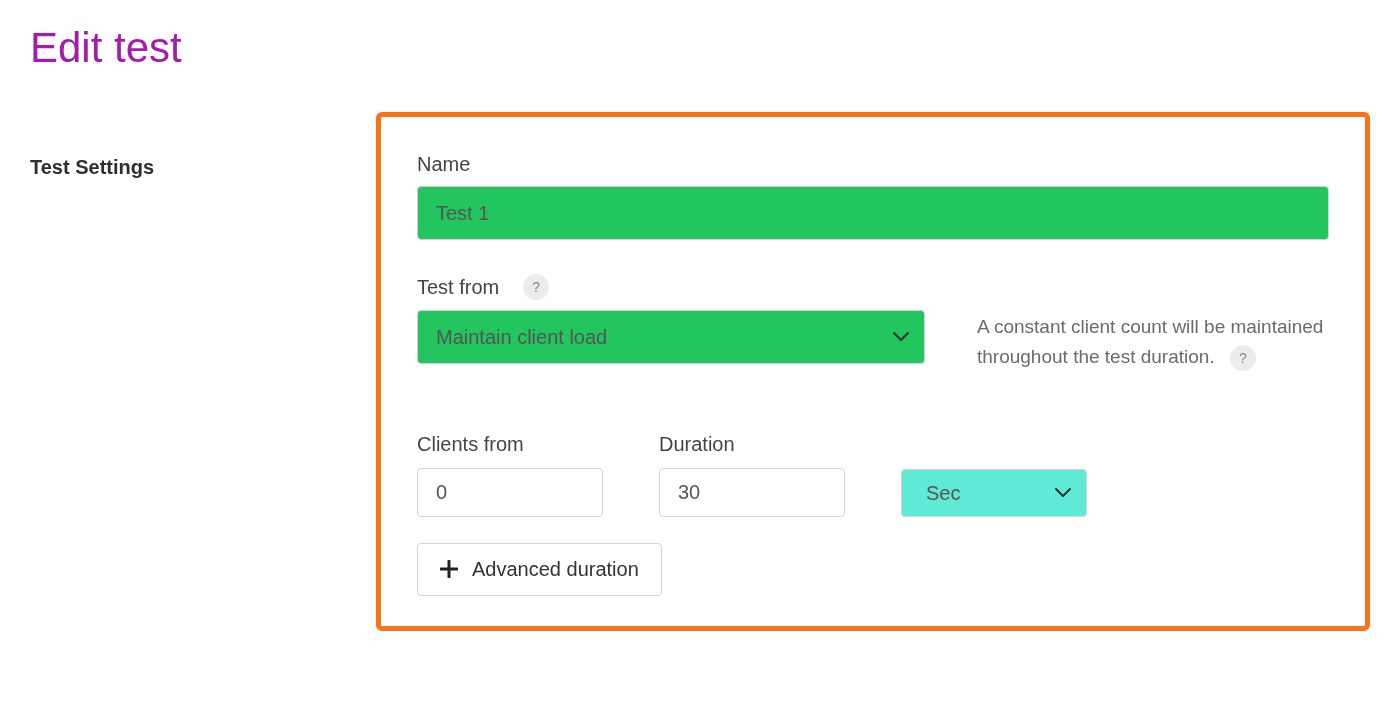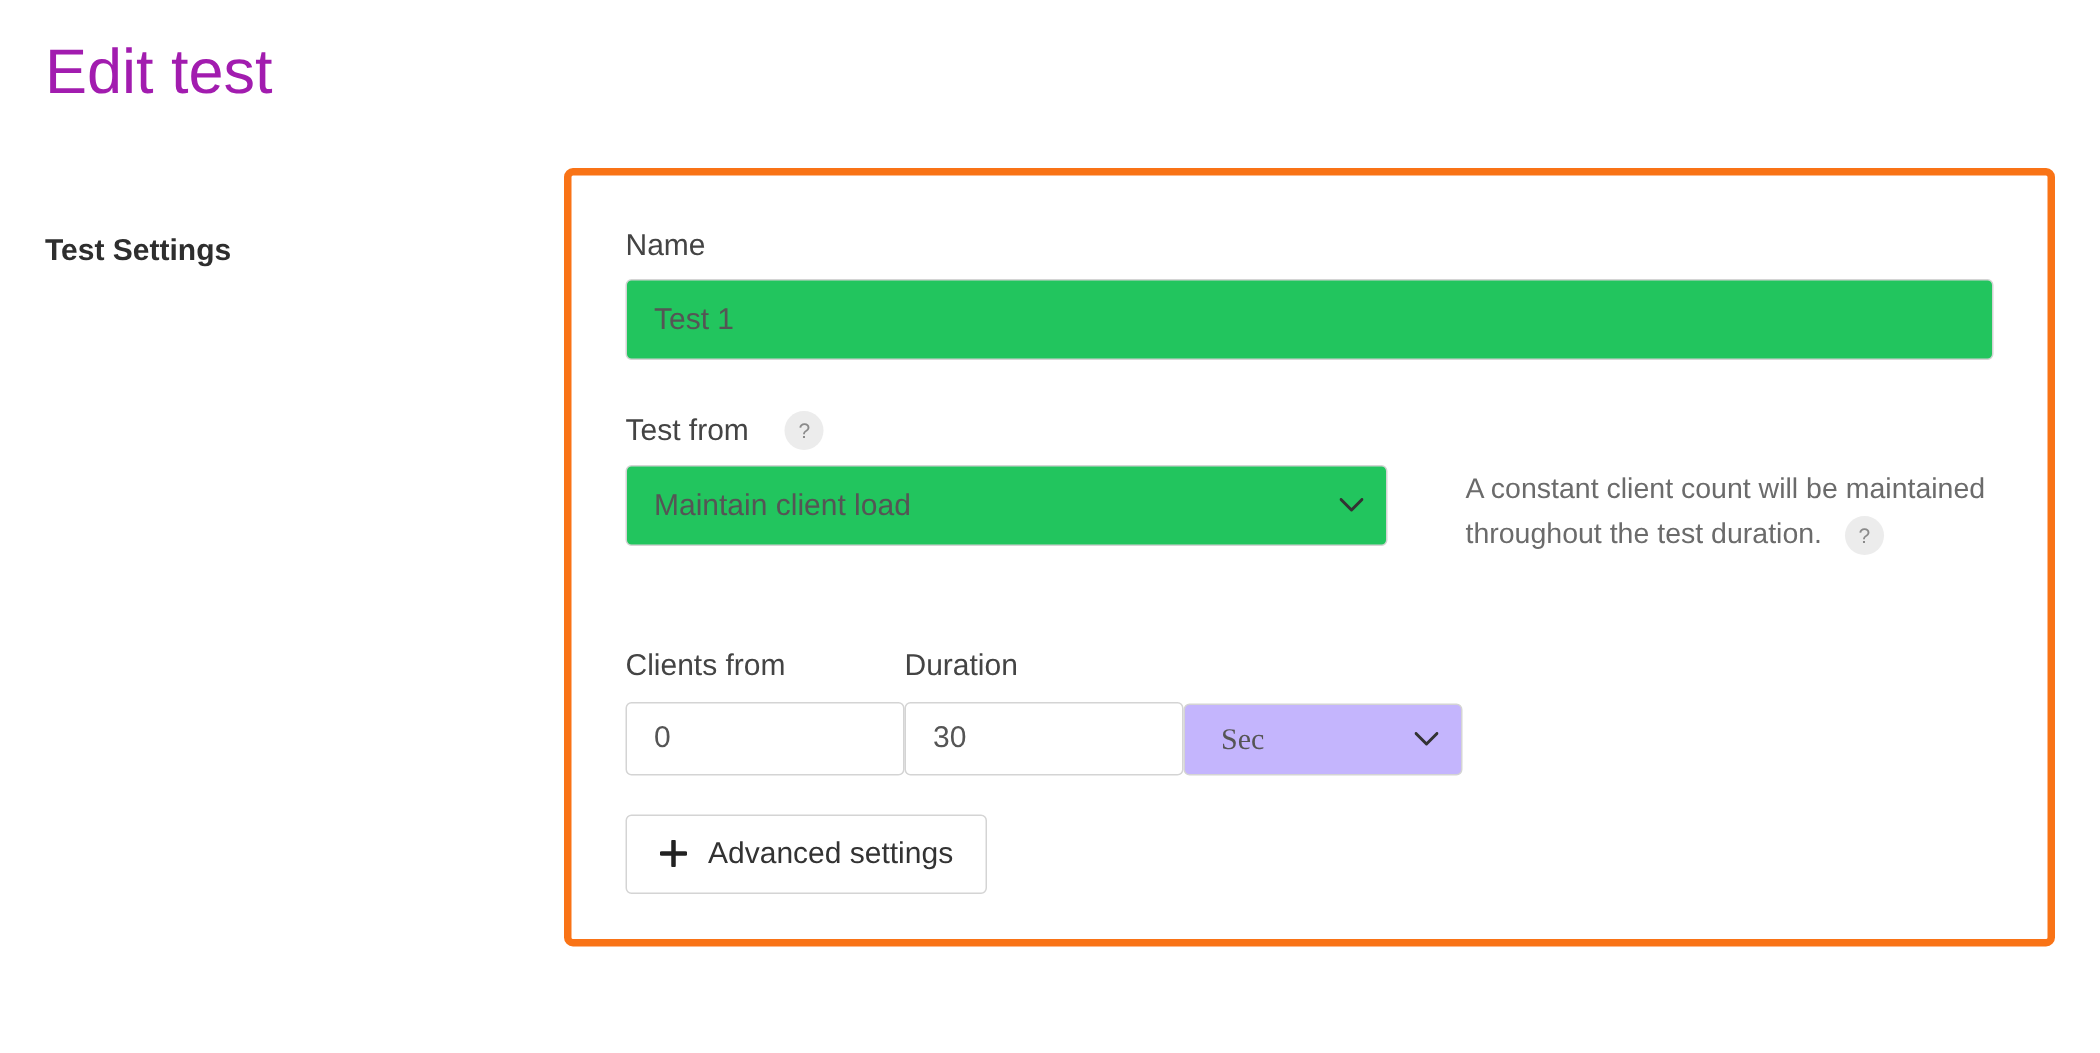--- a/index.html
+++ b/index.html
@@ -106,20 +106,21 @@
     font-size: 14px;
     font-weight: 400;
     cursor: pointer;
     vertical-align: middle;
     margin-left: 10px;
   }
 
   .quad-row {
     display: flex;
     align-items: flex-end;
+    gap: 56px;
     margin-top: 60px;
   }
   .quad-col { display: flex; flex-direction: column; }
   .quad-col .field-label { margin-bottom: 12px; }
   .small-input {
     width: 186px;
     padding: 12px 18px;
     font-size: 20px;
     color: #555;
     border: 1px solid #d4d4d4;
@@ -133,22 +134,22 @@
   }
   .unit-select {
     width: 100%;
     appearance: none;
     -webkit-appearance: none;
     padding: 12px 40px 12px 24px;
     font-size: 20px;
     color: #555;
     border: 1px solid #d4d4d4;
     border-radius: 4px;
-    background: #c4b5fd;
-    font-family: Liberation Serif, serif;
+    background: #5eead4;
+    font-family: Liberation Sans, sans-serif;
     cursor: pointer;
   }
 
   .adv-btn {
     display: inline-flex;
     align-items: center;
     gap: 14px;
     margin-top: 26px;
     border: 1px solid #d4d4d4;
     border-radius: 4px;
@@ -226,18 +227,18 @@
         </div>
       </div>
 
       
       <button class="adv-btn">
         <span class="plus-icon">
           <svg width="18" height="18" viewBox="0 0 18 18">
               <path d="M9 1 V17 M1 9 H17" stroke="#222" stroke-width="3" stroke-linecap="round"></path>
             </svg>
         </span>
-        <span>Advanced settings</span>
+        <span>Advanced duration</span>
       </button>
 
     </div>
   </div>
 </div>
 
 </body></html>

